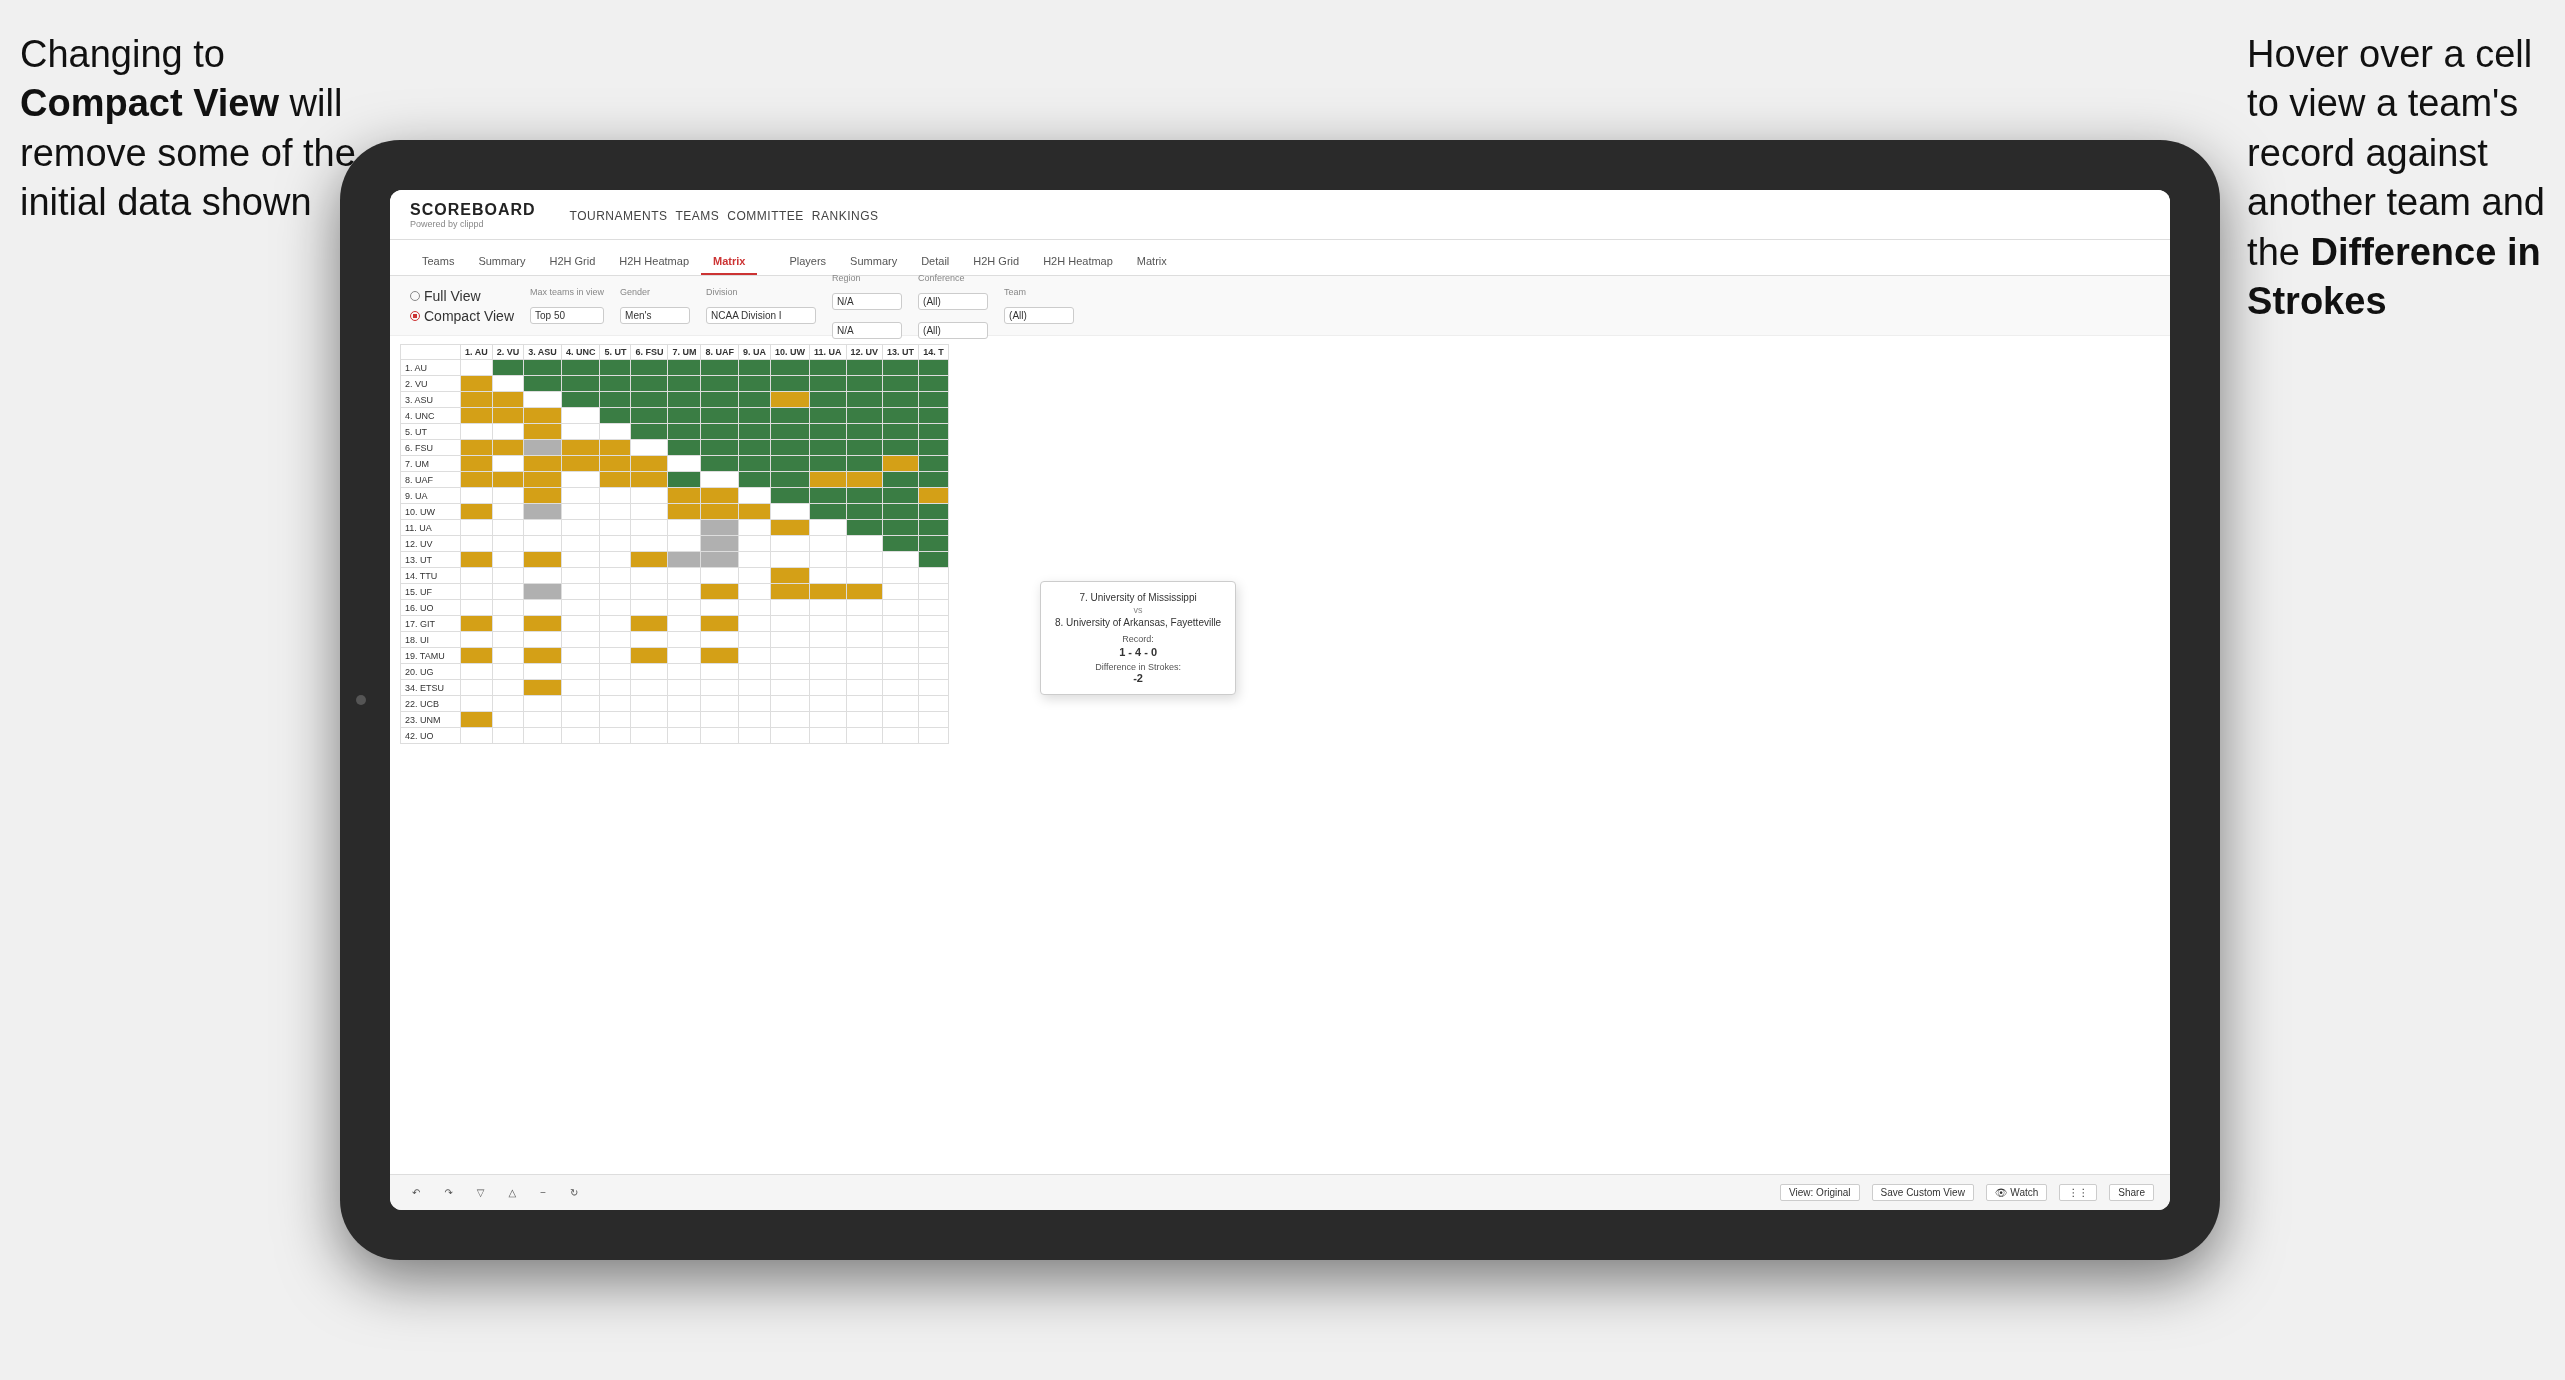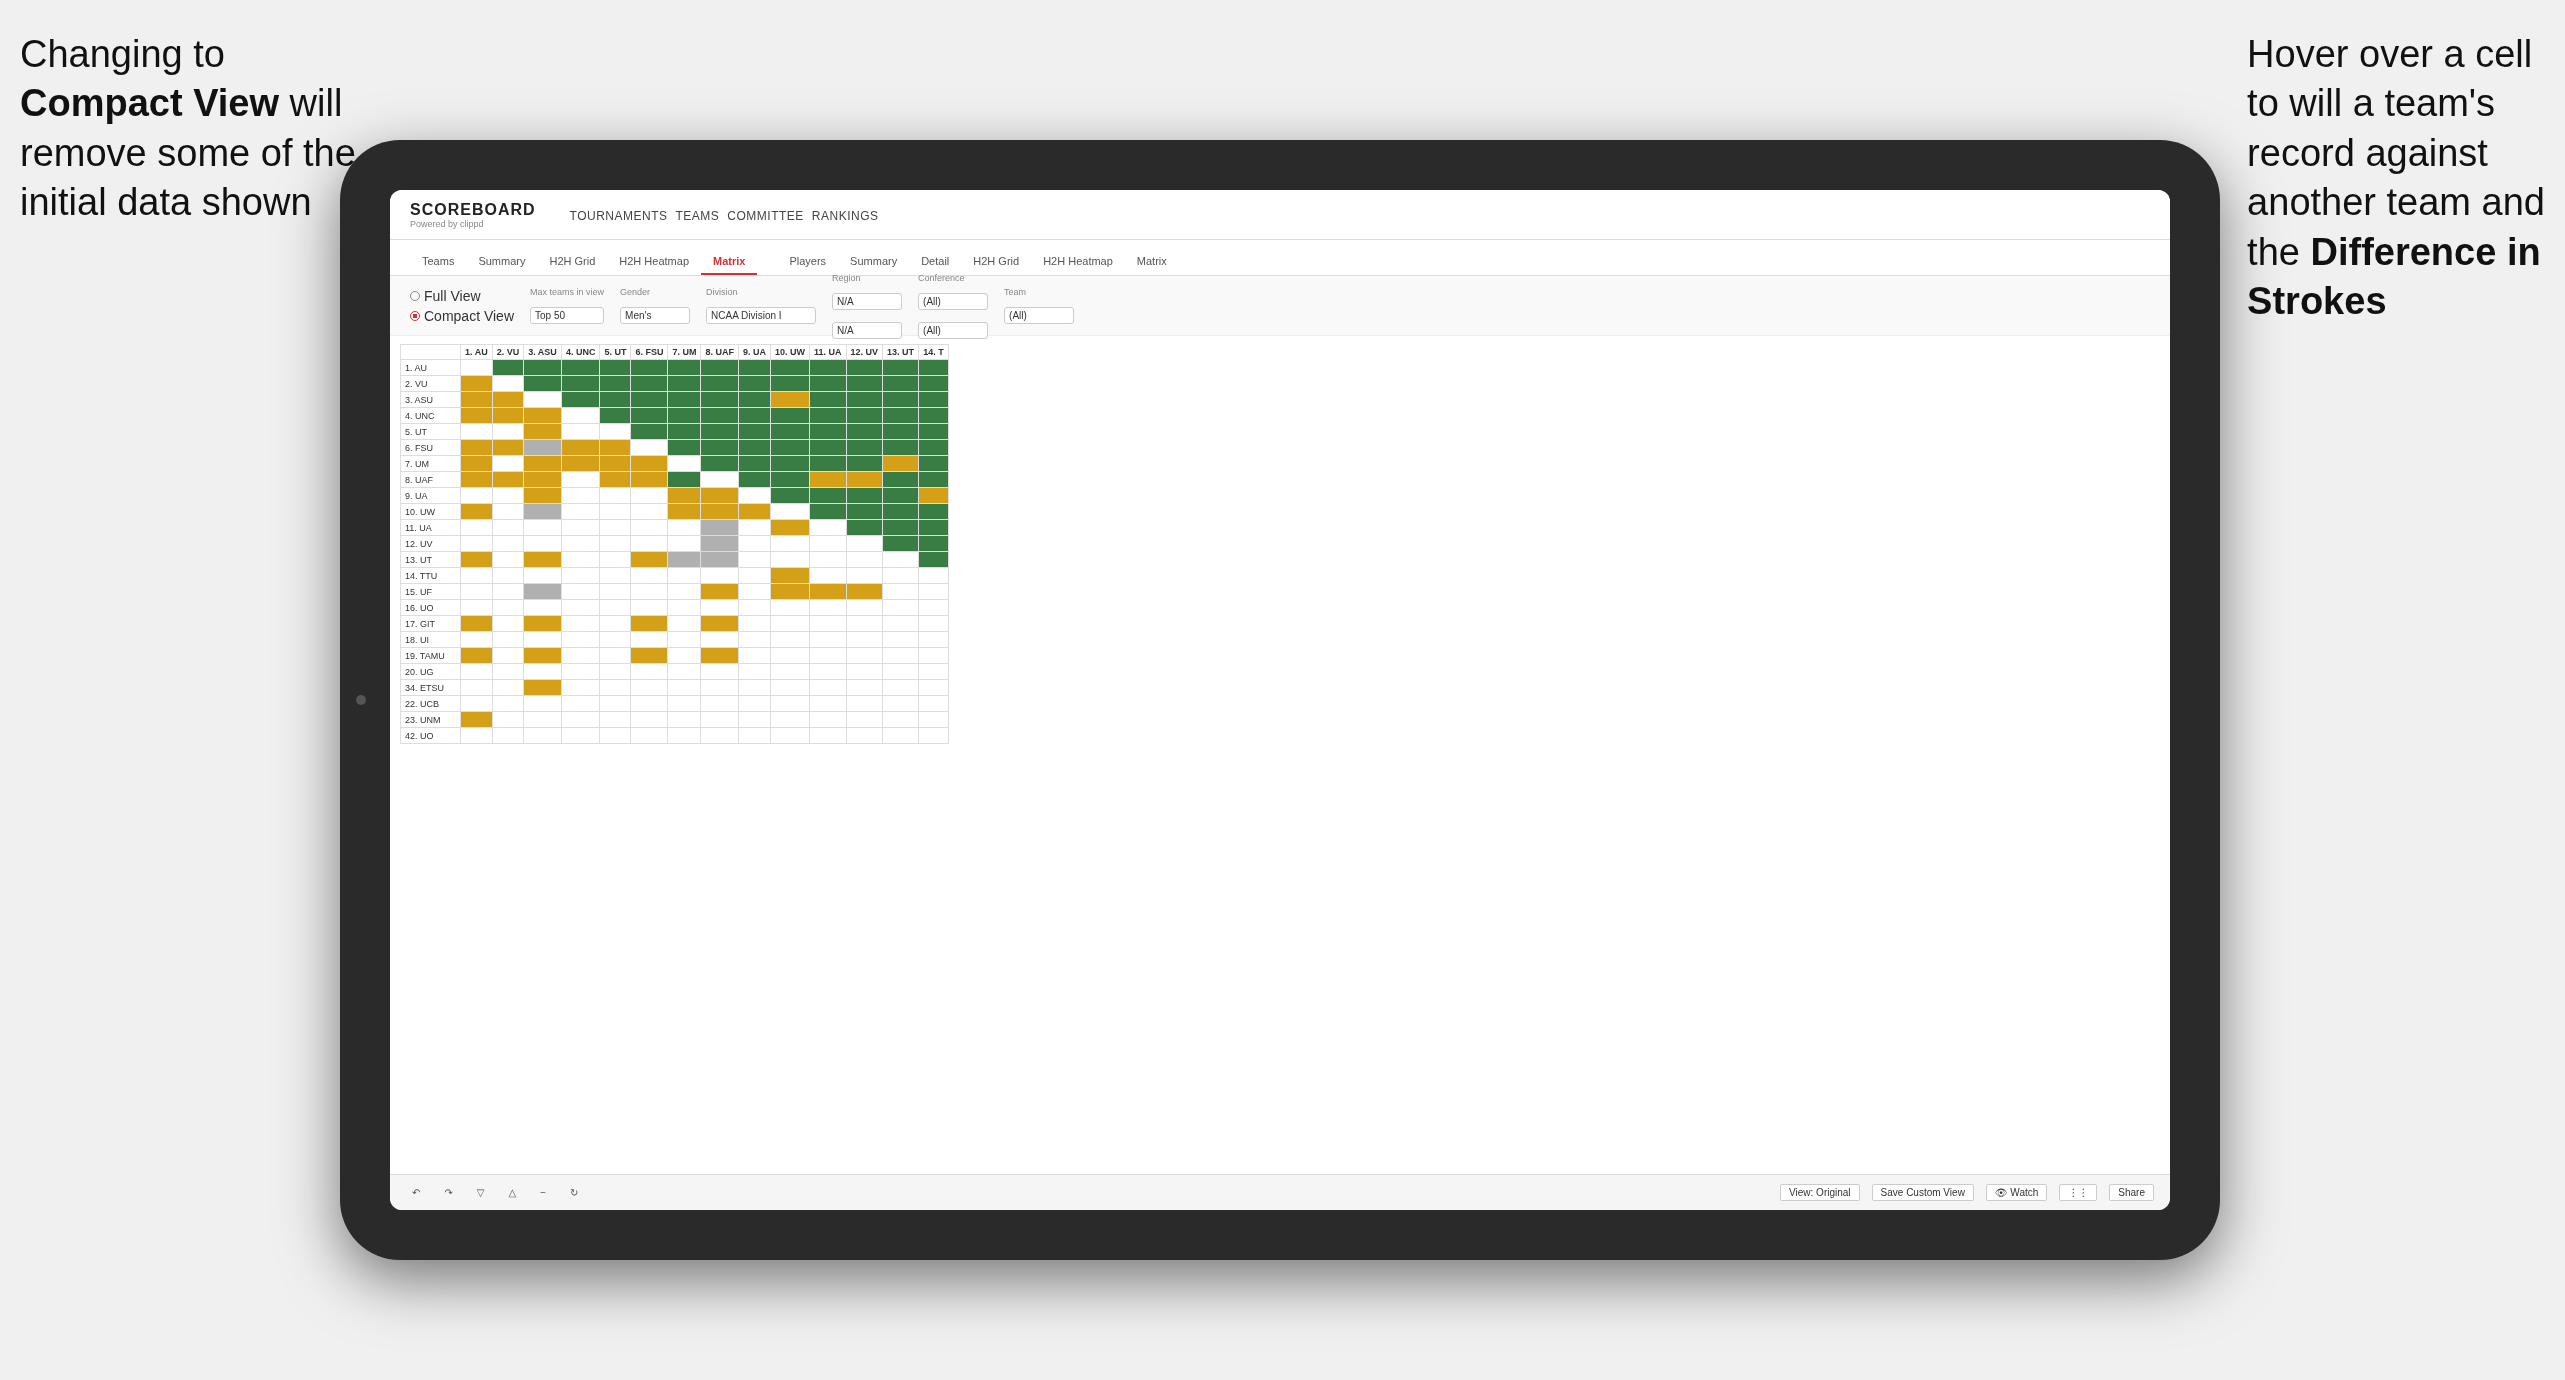--- a/index.html
+++ b/index.html
@@ -354,21 +354,21 @@
 
 <div class="annotation-left">
   <span>Changing to</span><br>
   <strong>Compact View</strong><span> will</span><br>
   <span>remove some of the</span><br>
   <span>initial data shown</span>
 </div>
 
 <div class="annotation-right">
   <span>Hover over a cell</span><br>
-  <span>to will a team's</span><br>
+  <span>to view a team's</span><br>
   <span>record against</span><br>
   <span>another team and</span><br>
   <span>the </span><strong>Difference in</strong><br>
   <strong>Strokes</strong>
 </div>
 
 <svg class="arrows-overlay" viewBox="0 0 2565 1380" xmlns="http://www.w3.org/2000/svg">
 
   <defs>
     <marker id="arrowhead-red" markerWidth="8" markerHeight="6" refX="8" refY="3" orient="auto">
@@ -902,20 +902,29 @@
                 <td class="cell-white"></td>
                 <td class="cell-white"></td>
                 <td class="cell-white"></td>
                 <td class="cell-white"></td>
                 <td class="cell-white"></td>
                 <td class="cell-white"></td>
               </tr>
             </tbody>
         </table>
 
+        <div class="tooltip-popup">
+          <div class="tt-team1">7. University of Mississippi</div>
+          <div class="tt-vs">vs</div>
+          <div class="tt-team2">8. University of Arkansas, Fayetteville</div>
+          <div class="tt-record-label">Record:</div>
+          <div class="tt-record-val">1 - 4 - 0</div>
+          <div class="tt-strokes-label">Difference in Strokes:</div>
+          <div class="tt-strokes-val">-2</div>
+        </div>
       </div>
     </div>
 
     <div class="bottom-toolbar">
       <button class="toolbar-btn">↶</button>
       <button class="toolbar-btn">↷</button>
       <button class="toolbar-btn">▽</button>
       <button class="toolbar-btn">△</button>
       <button class="toolbar-btn">−</button>
       <button class="toolbar-btn">↻</button>

